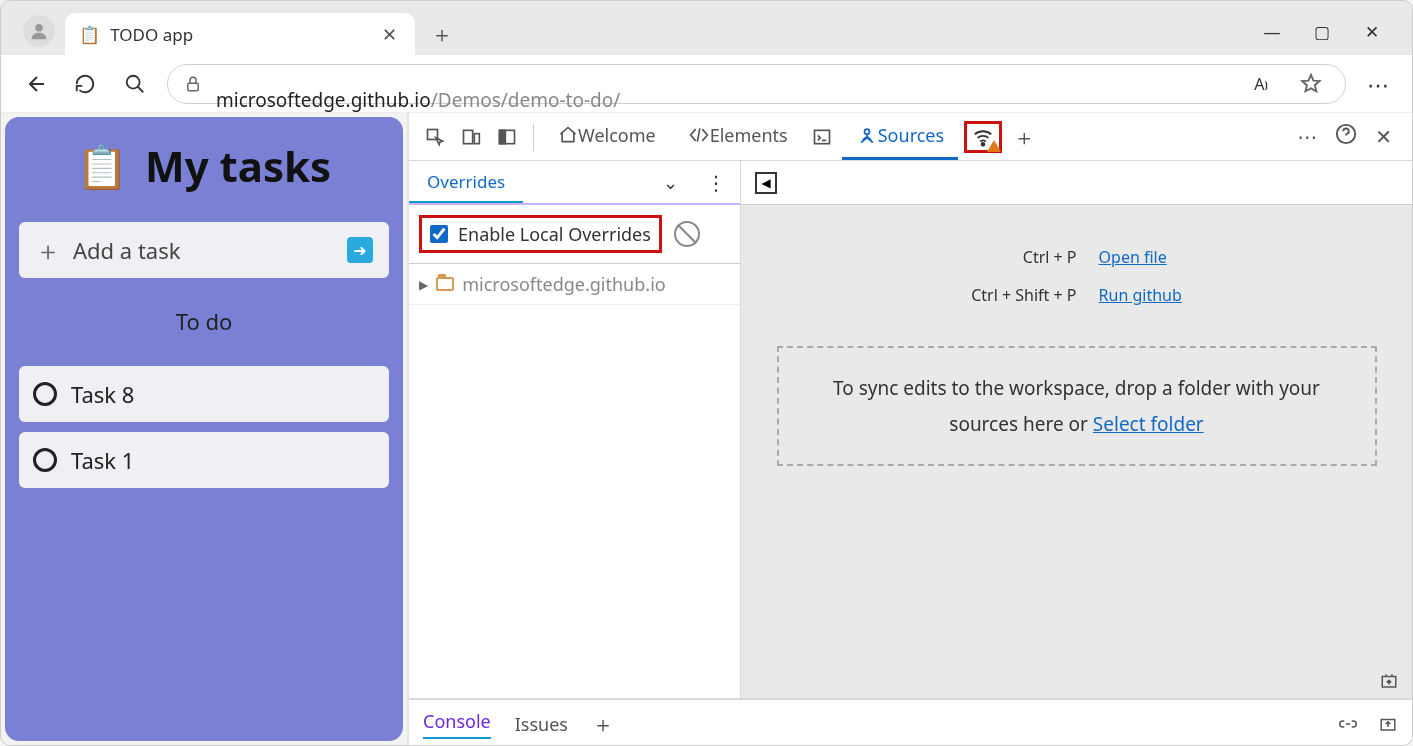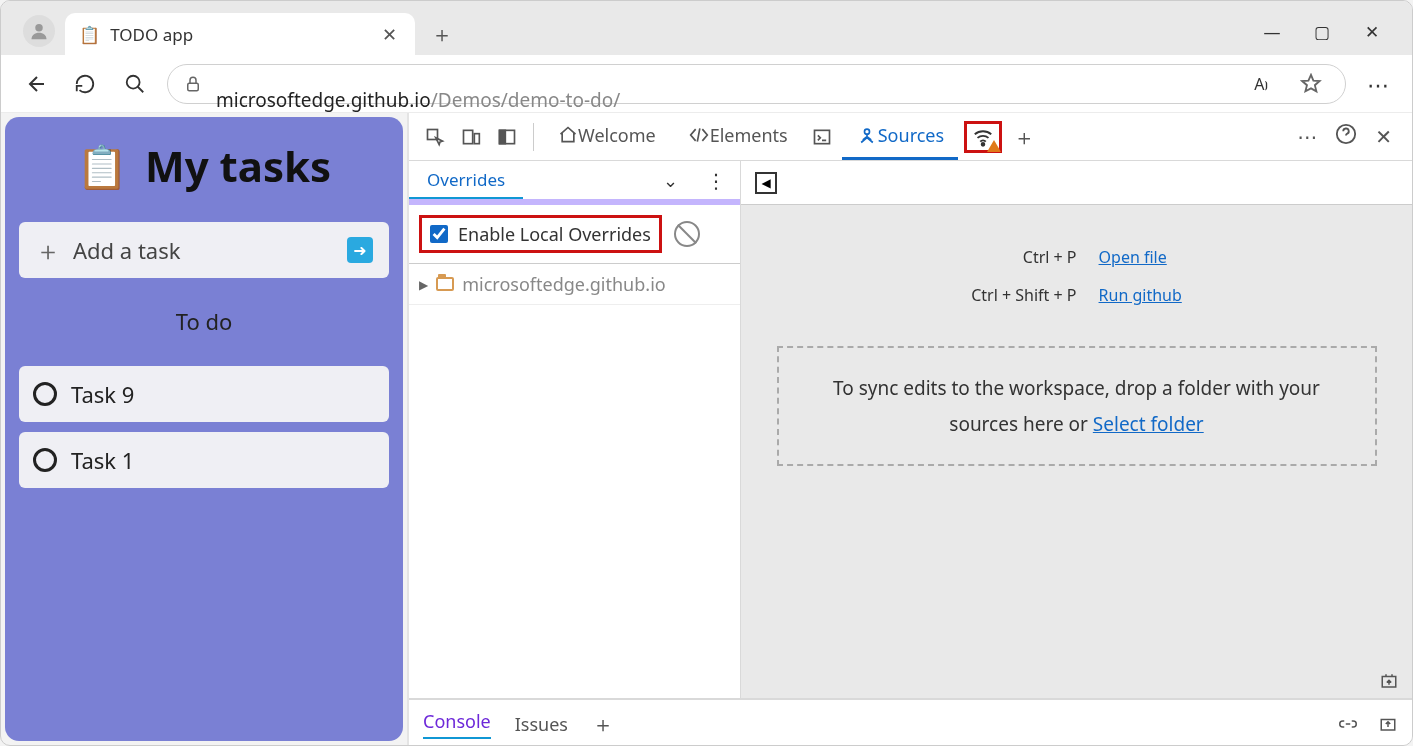--- a/index.html
+++ b/index.html
@@ -38,21 +38,21 @@
 .dttabs { height: 48px; display:flex; align-items:center; padding: 0 10px; gap: 4px; border-bottom: 1px solid #d9d9d9;}
 .dttab { display:flex; align-items:center; gap:0; padding: 0 14px; height: 100%; font-size: 18px; color: #555; cursor:pointer; border-bottom: 3px solid transparent; }
 .dttab.active { color: #1169c7; border-bottom-color: #1169c7; }
 .dticon { width: 32px; display:flex; justify-content:center; color:#555;}
 .netbox { border: 3px solid #c11; padding: 2px 4px; margin: 0 2px; position:relative;}
 .warnbadge { position: absolute; right: -2px; bottom: -2px; width:0; height:0; border-left: 7px solid transparent; border-right: 7px solid transparent; border-bottom: 12px solid #e07a1a;}
 .dtright { margin-left:auto; display:flex; gap:18px; padding-right: 10px; color:#555;}
 
 .dtmid { flex:1; display:flex; border-bottom: 1px solid #d9d9d9; }
 .navcol { width: 332px; border-right: 1px solid #d9d9d9; display:flex; flex-direction:column; }
-.navtabs { display:flex; align-items:center; border-bottom: 6px solid #c4b5fd; height: 44px;}
+.navtabs { display:flex; align-items:center; border-bottom: 2px solid #c4b5fd; height: 44px;}
 .navtabs .ovt { padding: 0 18px; height:100%; display:flex; align-items:center; color:#1169c7; border-bottom: 2px solid #1097d4; font-size:17px;}
 .navtabs .chev { margin-left:auto; padding: 0 14px; color:#333; font-size:18px; cursor:pointer;}
 .navtabs .more { padding: 0 14px; color:#333; font-size:20px; cursor:pointer;}
 .ovrow { display:flex; align-items:center; gap:12px; padding: 10px 12px 10px 10px; border-bottom: 1px solid #ccc; }
 .ovbox { border: 3px solid #c11; padding: 4px 8px; display:flex; align-items:center; gap:10px; font-size:18px; color:#333;}
 .ovbox input { width:18px; height:18px; accent-color: #1169c7;}
 .clearcirc { width:26px; height:26px; border:2px solid #888; border-radius:50%; position:relative; display:flex; align-items:center; justify-content:center;}
 .clearcirc::after{content:""; position:absolute; width:26px; height:2px; background:#888; transform:rotate(45deg);}
 .domainrow { display:flex; align-items:center; gap:8px; padding: 8px 10px; color:#888; font-size:18px; border-bottom:1px solid #eee; cursor:pointer;}
 .domainrow .tri { font-size:12px; color:#666;}
@@ -142,21 +142,21 @@
       <span>My tasks</span>
     </h1>
     <div class="addtask">
       <span style="font-size:26px; color:#666;">＋</span>
       <span>Add a task</span>
       <span class="go">➜</span>
     </div>
     <div class="section">To do</div>
     <div class="taskrow">
       <span class="circ"></span>
-      <span>Task 9</span>
+      <span>Task 8</span>
     </div>
     <div class="taskrow">
       <span class="circ"></span>
       <span>Task 1</span>
     </div>
   </div>
 
   <div class="devtools">
     <div class="dttabs">
       <span class="dticon">

